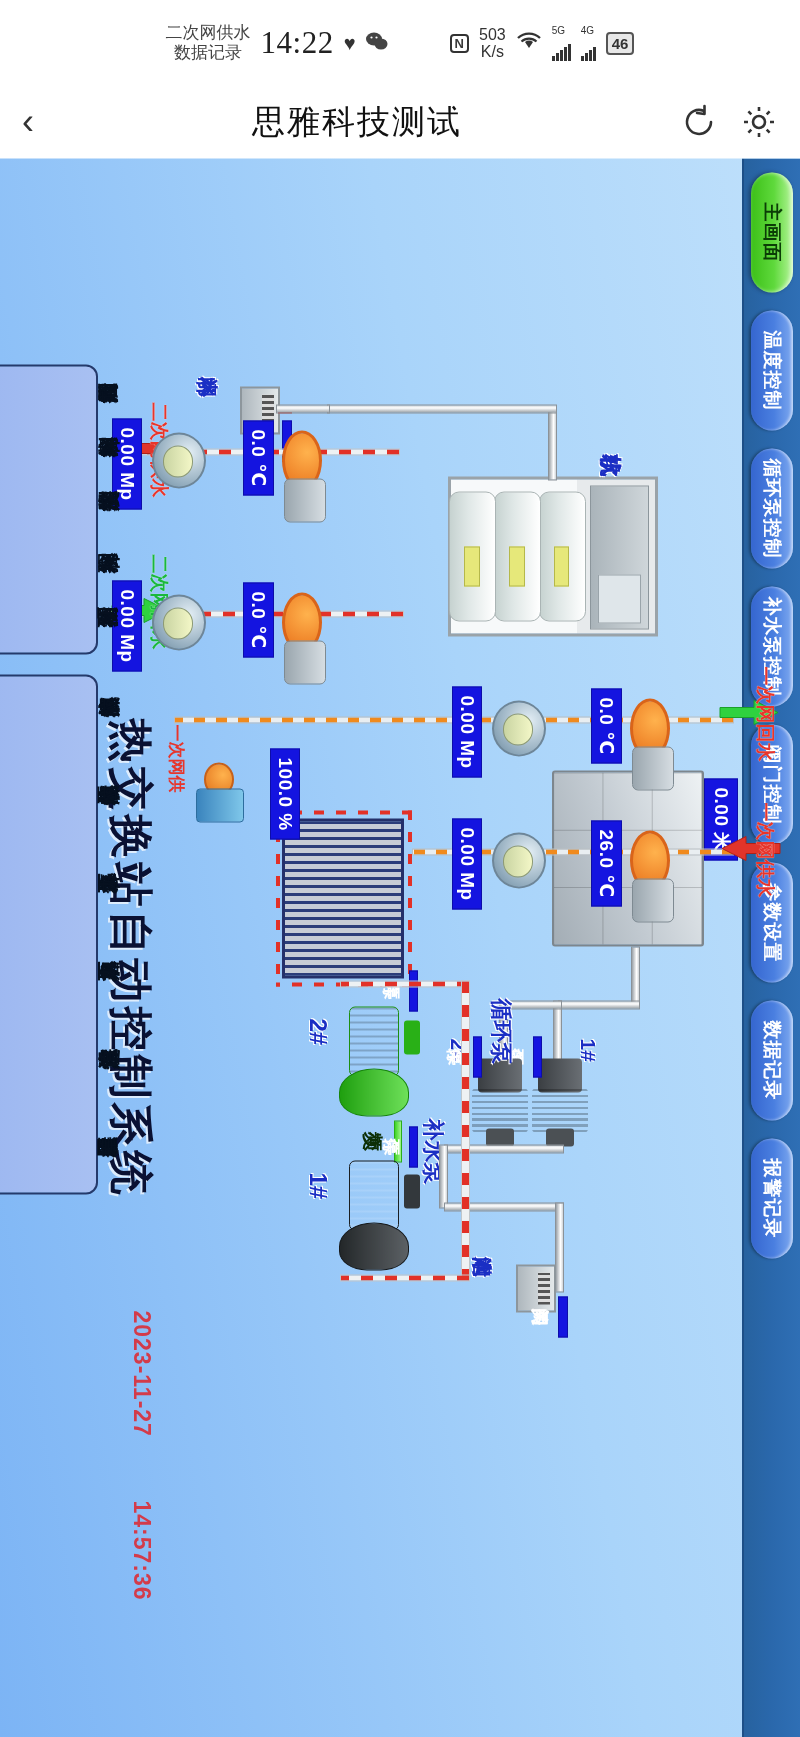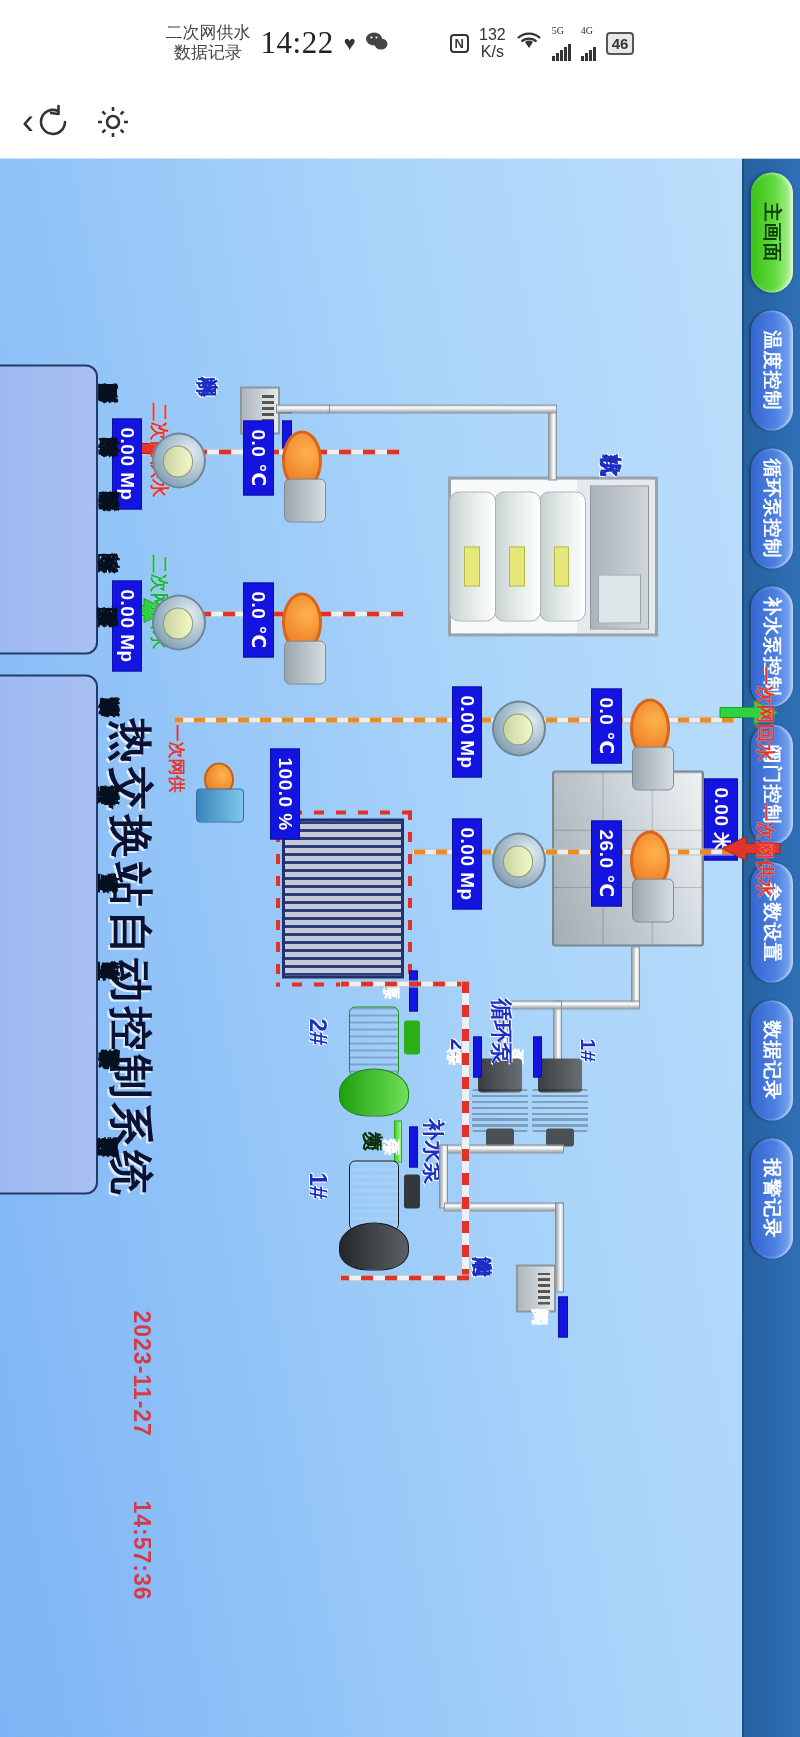--- a/index.html
+++ b/index.html
@@ -9,21 +9,21 @@
   .statusbar{height:86px;display:flex;align-items:center;justify-content:center;gap:10px;background:#fff;color:#3a3a3a;}
   .carrier{font-size:17px;line-height:20px;text-align:center;color:#444;}
   .clock{font-size:31px;letter-spacing:.5px;color:#222;font-family:"Liberation Serif",serif;}
   .sb-gap{width:42px;}
   .glyph{font-size:20px;color:#333;}
   .kbs{font-size:16px;line-height:17px;text-align:center;color:#333;}
   .nfc{border:2px solid #333;border-radius:4px;font-size:13px;padding:0px 3px;font-weight:bold;}
   .batt{border:2px solid #555;border-radius:4px;padding:1px 4px;font-size:15px;color:#333;background:#e8e8e8;font-weight:bold;}
   .bars{display:flex;align-items:flex-end;gap:1px;height:17px;}
   .bars i{display:block;width:3px;background:#333;}
-  .sig-lbl{font-size:10px;vertical-align:super;color:#333;font-family:Liberation Serif, serif;}
+  .sig-lbl{font-size:10px;vertical-align:super;color:#333;}
 
   
   .appbar{height:72px;display:flex;align-items:center;padding:0 22px;background:#fff;}
   .back{font-size:36px;color:#333;line-height:1;}
   .apptitle{flex:1;text-align:center;font-size:33px;color:#111;letter-spacing:2px;}
   .appicons{display:flex;gap:22px;align-items:center;}
   .circ-ico,.gear-ico{width:38px;height:38px;}
 
   
   .stage{position:relative;width:800px;height:1579px;overflow:hidden;background:#fff;}
@@ -118,21 +118,21 @@
     <svg width="22" height="20" viewBox="0 0 22 20">
         <ellipse cx="8" cy="8" rx="8" ry="6.5" fill="#444"></ellipse>
         <ellipse cx="15" cy="13" rx="6.5" ry="5.5" fill="#444"></ellipse>
         <circle cx="5.5" cy="6.5" r="1.1" fill="#fff"></circle>
         <circle cx="10.5" cy="6.5" r="1.1" fill="#fff"></circle>
       </svg>
   </span>
   <span class="sb-gap"></span>
   <span class="nfc">N</span>
   <div class="kbs">
-    <div>132</div>
+    <div>503</div>
     <div>K/s</div>
   </div>
   <span>
     <svg width="26" height="20" viewBox="0 0 26 20">
         <path d="M13 17 L9 11 A7 7 0 0 1 17 11 Z" fill="#333"></path>
         <path d="M2 7 A16 16 0 0 1 24 7" stroke="#333" stroke-width="2.4" fill="none"></path>
         <path d="M5.5 10.5 A11 11 0 0 1 20.5 10.5" stroke="#333" stroke-width="2.2" fill="none"></path>
       </svg>
   </span>
   <span>
@@ -152,20 +152,21 @@
         <i style="height:8px"></i>
         <i style="height:11px"></i>
         <i style="height:14px"></i>
       </span>
   </span>
   <span class="batt">46</span>
 </div>
 
 <div class="appbar">
   <div class="back">‹</div>
+  <div class="apptitle">思雅科技测试</div>
   <div class="appicons">
     <span class="circ-ico">
       <svg width="38" height="38" viewBox="0 0 38 38">
           <path d="M31 19 A12 12 0 1 1 23.5 7.8" stroke="#333" stroke-width="2.6" fill="none" stroke-linecap="round"></path>
           <path d="M24.5 3 L24.5 11 L17 10" stroke="#333" stroke-width="2.6" fill="none" stroke-linecap="round" stroke-linejoin="round"></path>
         </svg>
     </span>
     <span class="gear-ico">
       <svg width="38" height="38" viewBox="0 0 38 38">
           <g stroke="#333" stroke-width="2.6" fill="none">

